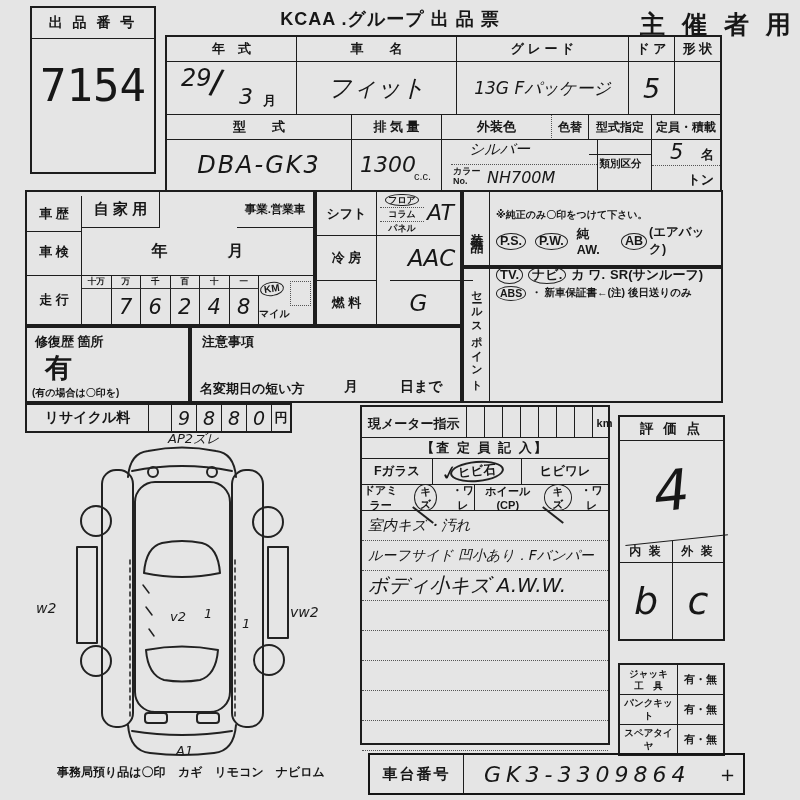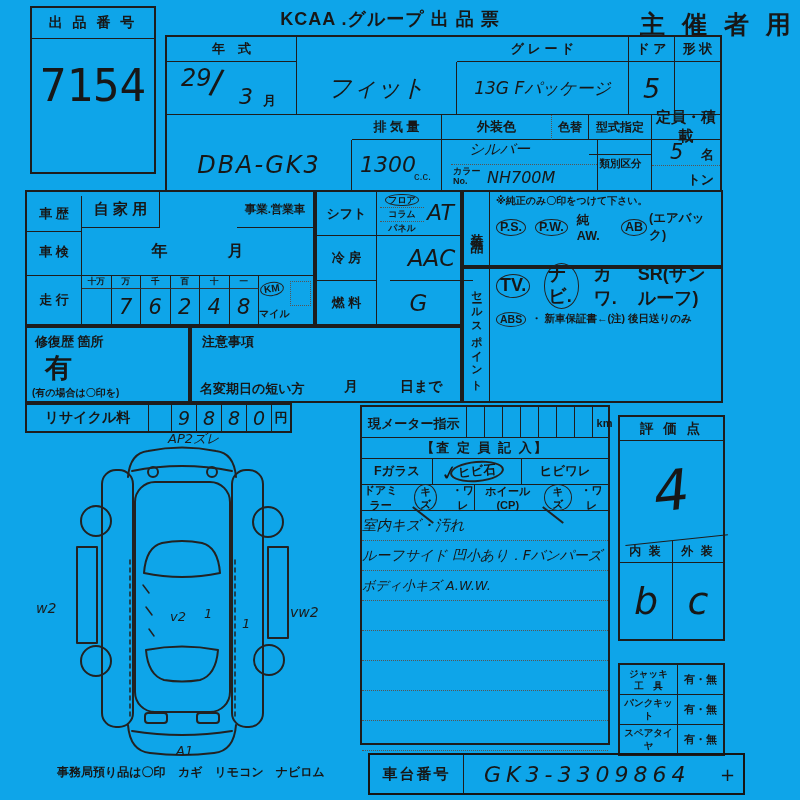--- a/index.html
+++ b/index.html
@@ -1,72 +1,74 @@
 <!DOCTYPE html>
 <html><head>
 <meta charset="utf-8">
 <style>
   html,body{margin:0;padding:0}
-  .sheet{position:relative;width:800px;height:800px;background:#0ea5e9;color:#171717;
+  .sheet{position:relative;width:800px;height:800px;background:#e5e5e5;color:#171717;
          font-family:"Liberation Sans","DejaVu Sans",sans-serif;overflow:hidden}
   .abs{position:absolute;box-sizing:border-box}
   .b2{border:2px solid #1d1d1d}
   .b25{border:2.5px solid #151515}
   .br{border-right:1.6px solid #1d1d1d}
   .bb{border-bottom:1.6px solid #1d1d1d}
   .dbb{border-bottom:1.6px dotted #555}
   .dbr{border-right:1.6px dotted #555}
   .cen{display:flex;align-items:center;justify-content:center;text-align:center}
   .lbl{font-weight:700}
   .hw{font-family:"DejaVu Sans",sans-serif;font-style:italic;font-weight:400}
   .vert{writing-mode:vertical-rl}
   .circ{display:inline-block;border:1.7px solid #222;border-radius:50%;padding:0 3px;line-height:1.2}
   .tick{position:relative}
   .tick::after{content:"";position:absolute;left:-5px;bottom:-6px;width:26px;height:2px;background:#222;transform:rotate(38deg)}
   .hand-ell{display:inline-block;border:2px solid #222;border-radius:50%;padding:1px 9px;transform:rotate(-5deg);position:relative}
   .check{position:absolute;font-size:20px;font-weight:700;transform:rotate(-10deg)}
   .flex{display:flex}
-  .noteline{height:29px;line-height:29px;overflow:hidden}
+  .noteline{height:29px;line-height:29px;padding-left:6px;overflow:hidden}
   svg text{font-family:"DejaVu Sans",sans-serif;font-style:italic;fill:#1b1b1b}
 </style>
 </head>
 <body>
 
 <div class="sheet">
 
   <div class="abs b2" style="left:30px;top:6px;width:126px;height:168px">
     <div class="cen lbl bb" style="height:30px;font-size:14px;letter-spacing:3px">出 品 番 号</div>
     <div class="cen" style="height:92px;font-size:44px;font-family:'DejaVu Sans Mono','Liberation Mono',monospace">7154</div>
   </div>
 
   <div class="abs cen lbl" style="left:240px;top:6px;width:300px;height:26px;font-size:18px;letter-spacing:1px">KCAA .グループ 出 品 票</div>
   <div class="abs lbl" style="left:640px;top:8px;font-size:25px;letter-spacing:5px">主 催 者 用</div>
 
   <div class="abs b2" style="left:165px;top:35px;width:557px;height:157px">
     <div class="abs cen lbl br bb" style="left:0;top:0;width:130px;height:25px;font-size:13px">年　式</div>
+    <div class="abs cen lbl br bb" style="left:130px;top:0;width:160px;height:25px;font-size:13px">車　　名</div>
     <div class="abs cen lbl br bb" style="left:290px;top:0;width:172px;height:25px;font-size:13px">グ レ ー ド</div>
     <div class="abs cen lbl br bb" style="left:462px;top:0;width:46px;height:25px;font-size:13px">ド ア</div>
     <div class="abs cen lbl bb" style="left:508px;top:0;width:45px;height:25px;font-size:13px">形 状</div>
 
     <div class="abs br bb" style="left:0;top:25px;width:130px;height:53px">
       <span class="hw abs" style="left:14px;top:2px;font-size:24px">29</span>
       <span class="abs" style="left:44px;top:0px;font-size:38px;font-weight:300;transform:rotate(12deg)">/</span>
       <span class="hw abs" style="left:72px;top:22px;font-size:22px">3</span>
       <span class="lbl abs" style="left:96px;top:30px;font-size:13px">月</span>
     </div>
     <div class="abs cen hw br bb" style="left:130px;top:25px;width:160px;height:53px;font-size:24px">フィット</div>
     <div class="abs cen hw br bb" style="left:290px;top:25px;width:172px;height:53px;font-size:17px">13G Fパッケージ</div>
     <div class="abs cen hw br bb" style="left:462px;top:25px;width:46px;height:53px;font-size:27px">5</div>
     <div class="abs cen bb" style="left:508px;top:25px;width:45px;height:53px"></div>
 
+    <div class="abs cen lbl br bb" style="left:0;top:78px;width:185px;height:25px;font-size:13px">型　　式</div>
     <div class="abs cen lbl br bb" style="left:185px;top:78px;width:90px;height:25px;font-size:13px">排 気 量</div>
     <div class="abs cen lbl bb dbr" style="left:275px;top:78px;width:110px;height:25px;font-size:13px">外装色</div>
     <div class="abs cen lbl br bb" style="left:385px;top:78px;width:37px;height:25px;font-size:12px">色替</div>
     <div class="abs cen lbl br bb" style="left:422px;top:78px;width:63px;height:25px;font-size:12px">型式指定</div>
-    <div class="abs cen lbl bb" style="left:485px;top:78px;width:68px;height:25px;font-size:15px">定員・積載</div>
+    <div class="abs cen lbl bb" style="left:485px;top:78px;width:68px;height:25px;font-size:12px">定員・積載</div>
 
     <div class="abs cen hw br" style="left:0;top:103px;width:185px;height:50px;font-size:24px;letter-spacing:2px">DBA-GK3</div>
     <div class="abs br" style="left:185px;top:103px;width:90px;height:50px">
       <span class="hw abs" style="left:8px;top:12px;font-size:22px">1300</span>
       <span class="abs" style="left:62px;top:30px;font-size:11px;font-weight:400">c.c.</span>
     </div>
     <div class="abs br" style="left:284px;top:103px;width:147px;height:50px">
       <div class="dbb" style="height:24px;padding-left:18px">
         <span class="hw" style="font-size:15px">シルバー</span>
       </div>
@@ -162,30 +164,30 @@
       <div class="abs hw" style="left:50px;top:8px;font-size:22px">AT</div>
     </div>
     <div class="abs cen lbl br bb" style="left:0;top:44px;width:60px;height:45px;font-size:13px">冷 房</div>
     <div class="abs cen hw bb" style="left:73px;top:44px;width:83px;height:45px;font-size:23px">AAC</div>
     <div class="abs cen lbl br" style="left:0;top:89px;width:60px;height:43px;font-size:13px">燃 料</div>
     <div class="abs cen hw" style="left:60px;top:89px;width:83px;height:43px;font-size:23px">G</div>
   </div>
 
   <div class="abs b2" style="left:462px;top:190px;width:261px;height:77px">
     <div class="abs cen br vert lbl" style="left:0;top:0;width:26px;height:73px;font-size:13px;letter-spacing:4px">装備品</div>
-    <div class="abs" style="left:26px;top:0;width:231px;height:73px;padding:2px 0 0 6px">
+    <div class="abs" style="left:26px;top:0;width:231px;height:73px;padding:16px 0 0 6px">
       <div class="lbl" style="font-size:10px">※純正のみ〇印をつけて下さい。</div>
       <div class="flex lbl" style="font-size:12.5px;gap:9px;margin-top:2px;align-items:center">
         <span class="circ">P.S.</span>
         <span class="circ">P.W.</span>
         <span>純AW.</span>
         <span class="circ">AB</span>
         <span style="margin-left:-7px">(エアバック)</span>
       </div>
-      <div class="flex lbl" style="font-size:18px;gap:14px;margin-top:18px;align-items:center">
+      <div class="flex lbl" style="font-size:13px;gap:5px;margin-top:8px;align-items:center">
         <span class="circ">TV.</span>
         <span class="circ">ナビ.</span>
         <span>カ ワ.</span>
         <span>SR(サンルーフ)</span>
       </div>
       <div class="flex lbl" style="font-size:10.5px;gap:5px;margin-top:2px;align-items:center">
         <span class="circ">ABS</span>
         <span>・ 新車保証書←(注) 後日送りのみ</span>
       </div>
     </div>
@@ -226,21 +228,21 @@
       </div>
       <div class="cen lbl" style="flex:1;font-size:11px;gap:3px">
         <span>ホイール(CP)</span>
         <span class="circ tick" style="font-size:10.5px">キズ</span>
         <span>・ワレ</span>
       </div>
     </div>
     <div class="abs" style="left:0;top:104px;width:246px;height:232px">
       <div class="noteline dbb hw" style="font-size:14.5px">室内キズ・汚れ</div>
       <div class="noteline dbb hw" style="font-size:14px">ルーフサイド 凹小あり．Fバンパーズレ</div>
-      <div class="noteline dbb hw" style="font-size:13px">ボディ小キズ A.W.W.</div>
+      <div class="noteline dbb hw" style="font-size:20px">ボディ小キズ A.W.W.</div>
       <div class="noteline dbb hw"></div>
       <div class="noteline dbb hw"></div>
       <div class="noteline dbb hw"></div>
       <div class="noteline dbb hw"></div>
       <div class="noteline dbb hw"></div>
     </div>
   </div>
 
   <div class="abs b2" style="left:618px;top:415px;width:107px;height:226px">
     <div class="cen lbl bb" style="height:23px;font-size:13.5px;letter-spacing:3px">評 価 点</div>

